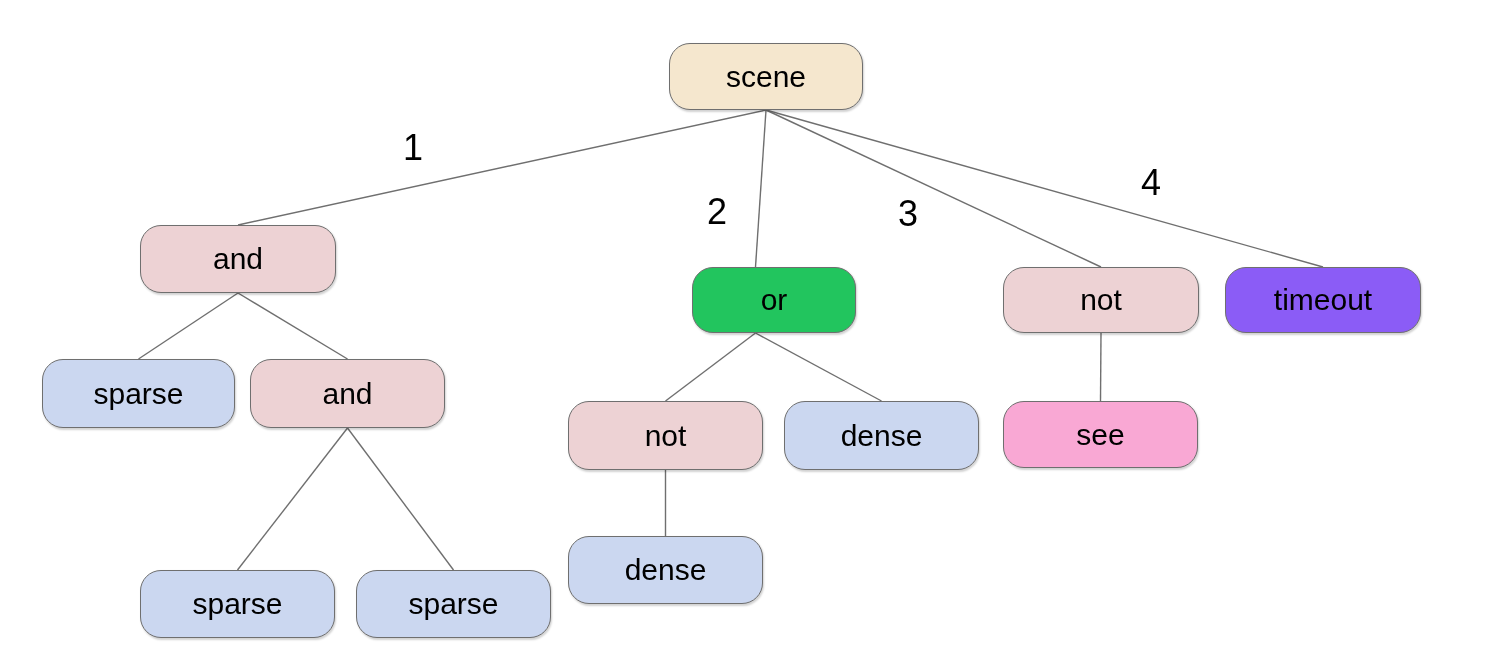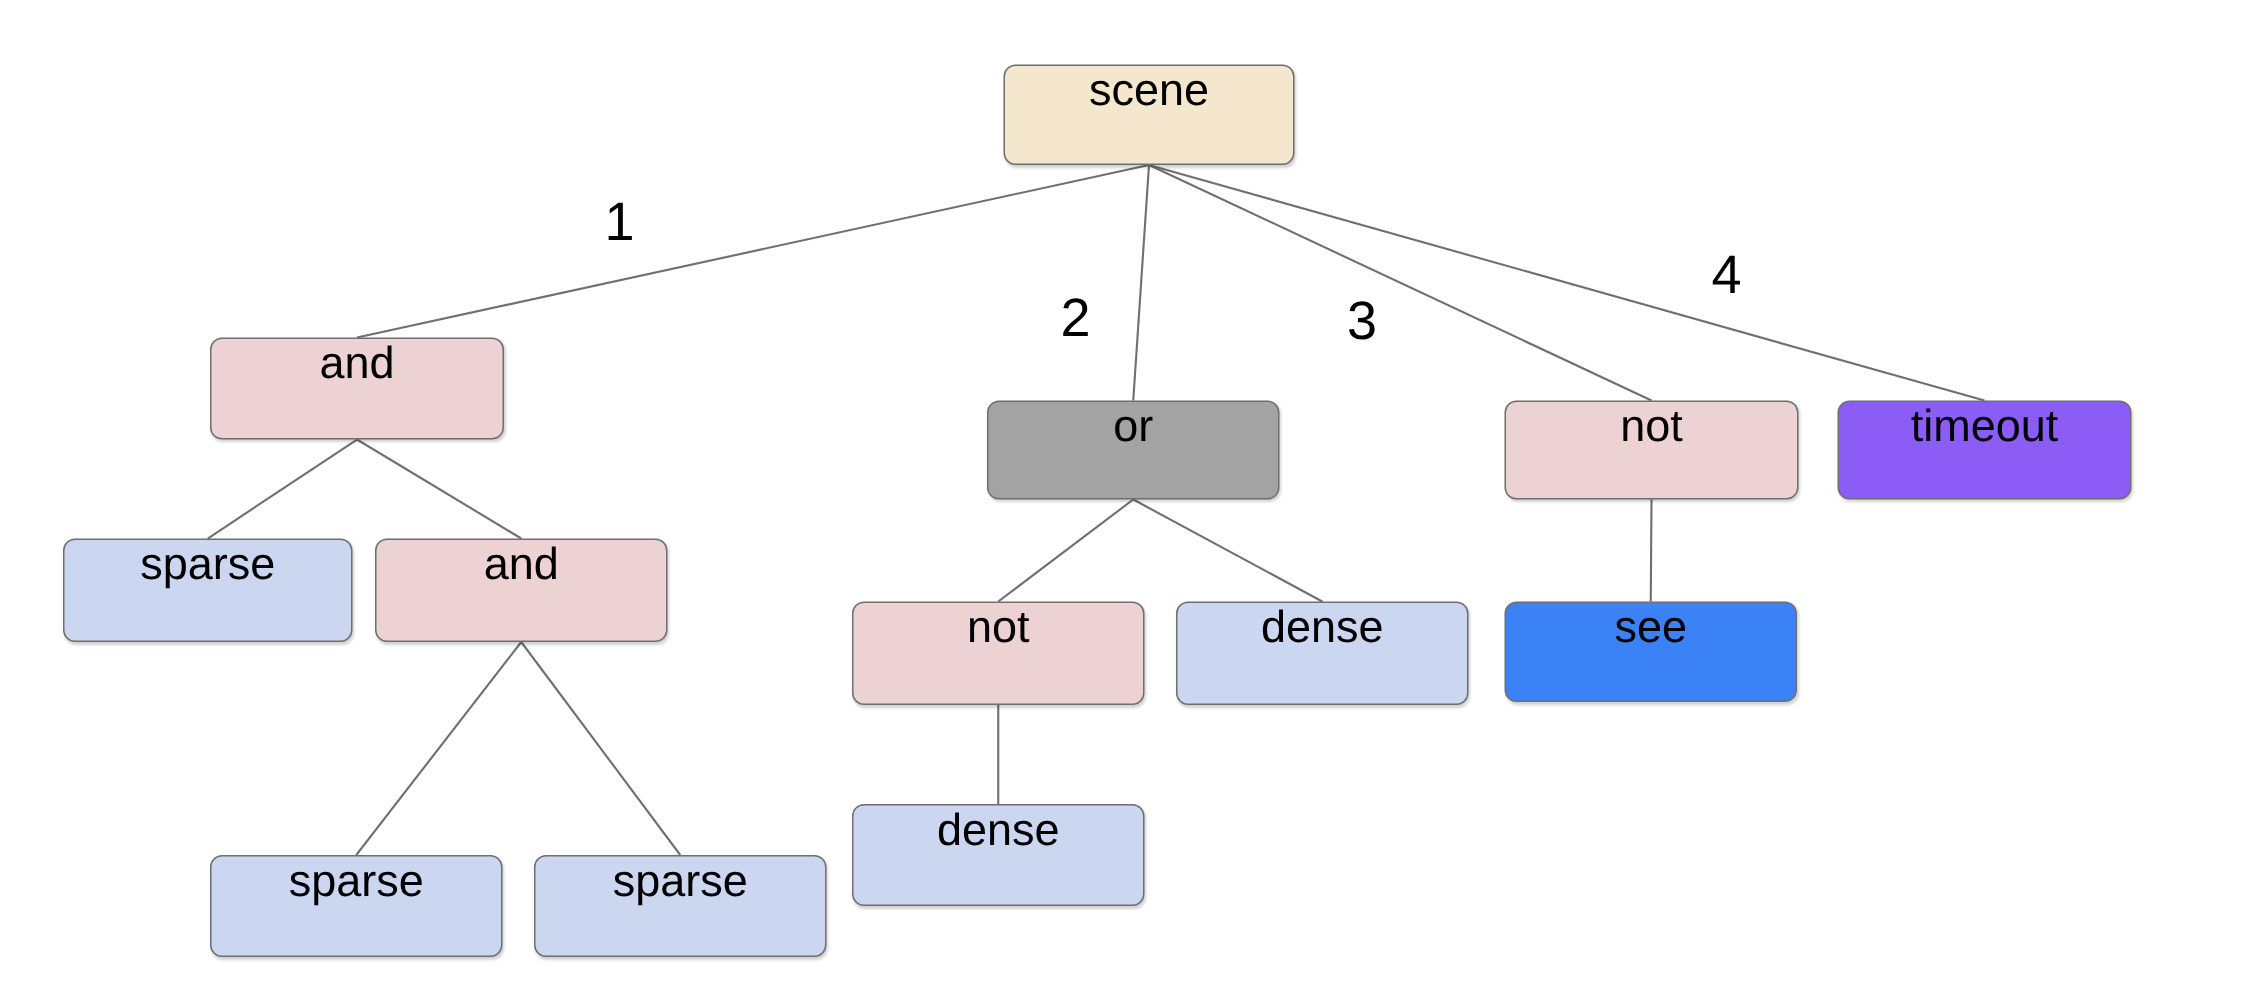--- a/index.html
+++ b/index.html
@@ -18,22 +18,23 @@
   #edge-layer {
     position: absolute;
     left: 0; top: 0;
     width: 1495px;
     height: 662px;
   }
   .node {
     position: absolute;
     box-sizing: border-box;
     border: 1.6px solid #6f6f6f;
-    border-radius: 8px;
+    border-radius: 21px;
     display: flex;
+    align-items: center;
     justify-content: center;
     font-size: 30px;
     color: #000000;
     box-shadow: 1px 1.5px 2px rgba(0,0,0,0.18);
   }
   .node-label {
     pointer-events: none;
     white-space: nowrap;
   }
   .edge-label {
@@ -65,42 +66,42 @@
 <div class="edge-label" style="left: 413px; top: 148px; color: rgb(0, 0, 0);">1</div>
     <div class="edge-label" style="left: 717px; top: 212px; color: rgb(0, 0, 0);">2</div>
     <div class="edge-label" style="left: 908px; top: 214px; color: rgb(0, 0, 0);">3</div>
     <div class="edge-label" style="left: 1151px; top: 183px; color: rgb(0, 0, 0);">4</div>
     <div class="node" style="left: 669px; top: 43px; width: 194px; height: 67px; background: rgb(245, 231, 206); border-color: rgb(111, 111, 111); color: rgb(0, 0, 0);">
       <span class="node-label">scene</span>
     </div>
     <div class="node" style="left: 140px; top: 225px; width: 196px; height: 68px; background: rgb(237, 210, 212); border-color: rgb(111, 111, 111); color: rgb(0, 0, 0);">
       <span class="node-label">and</span>
     </div>
-    <div class="node" style="left: 658px; top: 267px; width: 195px; height: 66px; background: #a3a3a3; border-color: rgb(111, 111, 111); color: rgb(0, 0, 0);">
+    <div class="node" style="left: 692px; top: 267px; width: 164px; height: 66px; background: #22c55e; border-color: rgb(111, 111, 111); color: rgb(0, 0, 0);">
       <span class="node-label">or</span>
     </div>
     <div class="node" style="left: 1003px; top: 267px; width: 196px; height: 66px; background: rgb(237, 210, 212); border-color: rgb(111, 111, 111); color: rgb(0, 0, 0);">
       <span class="node-label">not</span>
     </div>
     <div class="node" style="left: 1225px; top: 267px; width: 196px; height: 66px; background: #8b5cf6; border-color: rgb(111, 111, 111); color: rgb(0, 0, 0);">
       <span class="node-label">timeout</span>
     </div>
     <div class="node" style="left: 42px; top: 359px; width: 193px; height: 69px; background: rgb(203, 215, 240); border-color: rgb(111, 111, 111); color: rgb(0, 0, 0);">
       <span class="node-label">sparse</span>
     </div>
     <div class="node" style="left: 250px; top: 359px; width: 195px; height: 69px; background: rgb(237, 210, 212); border-color: rgb(111, 111, 111); color: rgb(0, 0, 0);">
       <span class="node-label">and</span>
     </div>
     <div class="node" style="left: 568px; top: 401px; width: 195px; height: 69px; background: rgb(237, 210, 212); border-color: rgb(111, 111, 111); color: rgb(0, 0, 0);">
       <span class="node-label">not</span>
     </div>
     <div class="node" style="left: 784px; top: 401px; width: 195px; height: 69px; background: rgb(203, 215, 240); border-color: rgb(111, 111, 111); color: rgb(0, 0, 0);">
       <span class="node-label">dense</span>
     </div>
-    <div class="node" style="left: 1003px; top: 401px; width: 195px; height: 67px; background: #3b82f6; border-color: rgb(111, 111, 111); color: rgb(0, 0, 0);">
+    <div class="node" style="left: 1003px; top: 401px; width: 195px; height: 67px; background: #f9a8d4; border-color: rgb(111, 111, 111); color: rgb(0, 0, 0);">
       <span class="node-label">see</span>
     </div>
     <div class="node" style="left: 140px; top: 570px; width: 195px; height: 68px; background: rgb(203, 215, 240); border-color: rgb(111, 111, 111); color: rgb(0, 0, 0);">
       <span class="node-label">sparse</span>
     </div>
     <div class="node" style="left: 356px; top: 570px; width: 195px; height: 68px; background: rgb(203, 215, 240); border-color: rgb(111, 111, 111); color: rgb(0, 0, 0);">
       <span class="node-label">sparse</span>
     </div>
     <div class="node" style="left: 568px; top: 536px; width: 195px; height: 68px; background: rgb(203, 215, 240); border-color: rgb(111, 111, 111); color: rgb(0, 0, 0);">
       <span class="node-label">dense</span>

